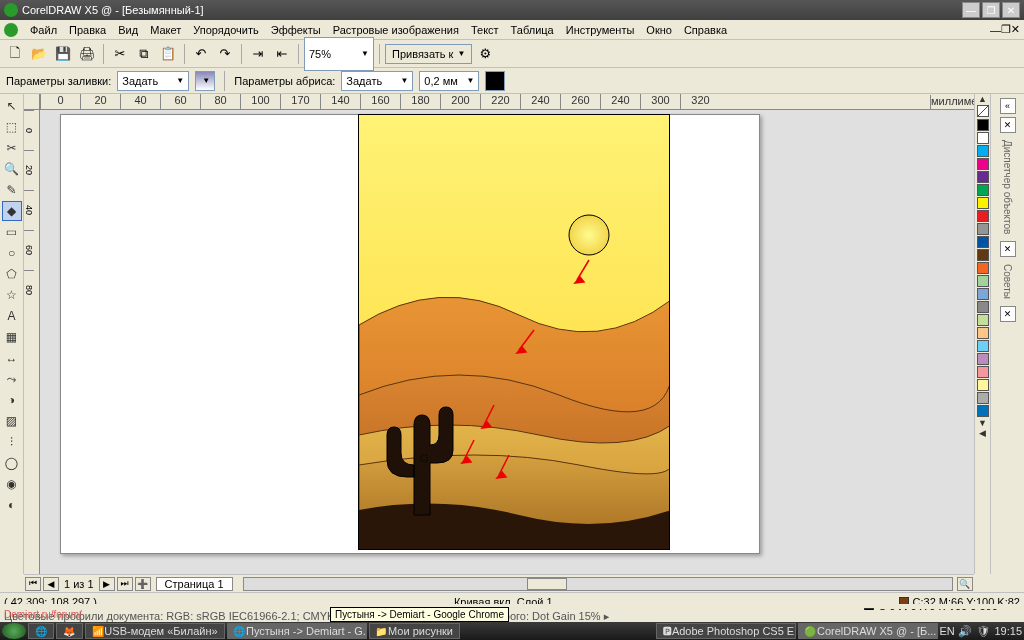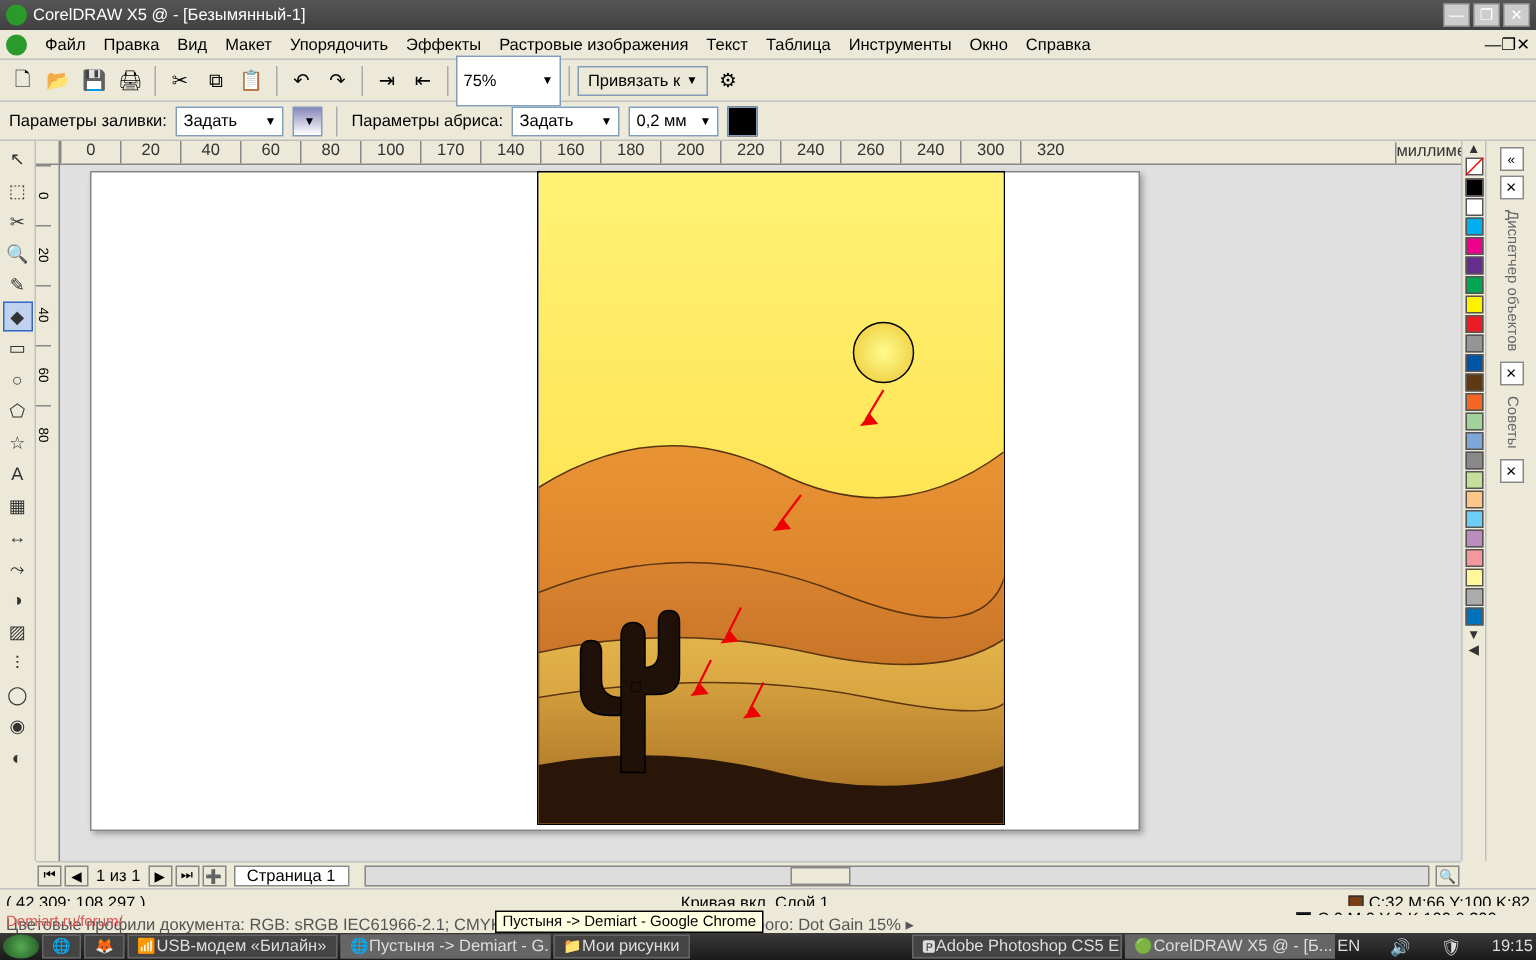--- a/index.html
+++ b/index.html
@@ -71,21 +71,21 @@
 .statusbar .csw { width:10px; height:10px; border:1px solid #333; }
 
 .profilebar { position:absolute; bottom:18px; left:0; right:0; height:12px; background:#ece9d8; font-size:9px; padding:0 4px; color:#555; display:flex; align-items:center; }
 .tooltip { position:absolute; bottom:18px; left:330px; background:#ffffe1; border:1px solid #000; padding:1px 4px; font-size:10px; z-index:100; }
 
 .taskbar { position:absolute; bottom:0; left:0; right:0; height:18px; background:linear-gradient(#3a3a3a,#1a1a1a); display:flex; align-items:center; padding:0 2px; gap:2px; }
 .taskbar .start { width:24px; height:16px; background:radial-gradient(circle,#5a5,#252); border-radius:50%; }
 .taskbar .task { height:16px; background:#444; border:1px solid #666; color:#ddd; font-size:10px; padding:0 6px; display:flex; align-items:center; max-width:140px; overflow:hidden; white-space:nowrap; }
 .taskbar .task.active { background:#666; }
 .taskbar .spacer { flex:1; }
-.taskbar .tray { color:#ddd; font-size:10px; display:flex; align-items:center; gap:20px; }
+.taskbar .tray { color:#ddd; font-size:10px; display:flex; align-items:center; gap:4px; }
 
 .watermark { position:absolute; bottom:20px; left:4px; font-size:10px; color:#d55; z-index:50; }
 </style>
 </head>
 <body>
 
 <div class="titlebar">
   <div class="icon"></div>
   <span>CorelDRAW X5 @ - [Безымянный-1]</span>
   <div class="spacer"></div>

